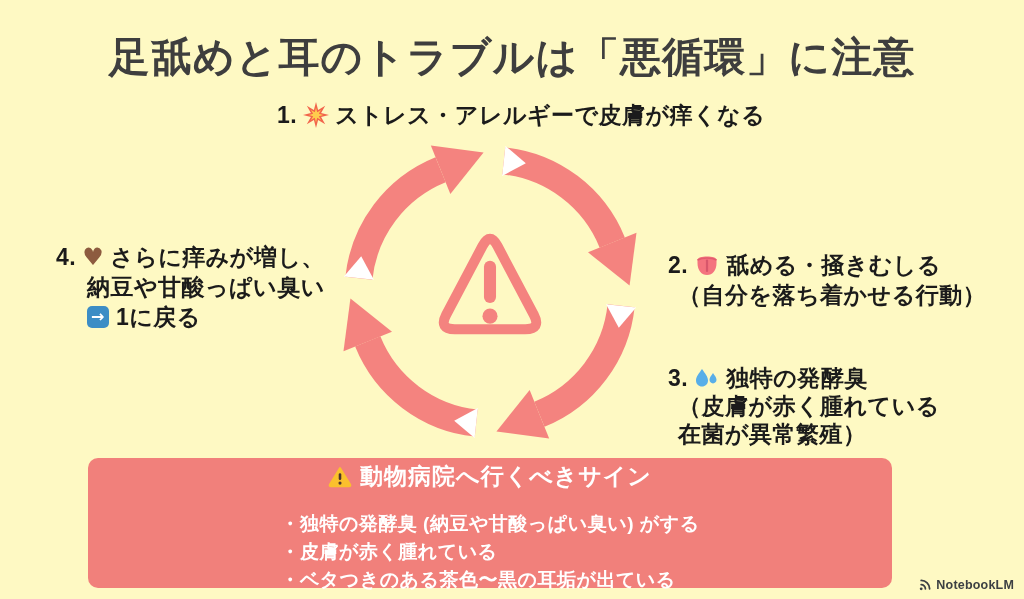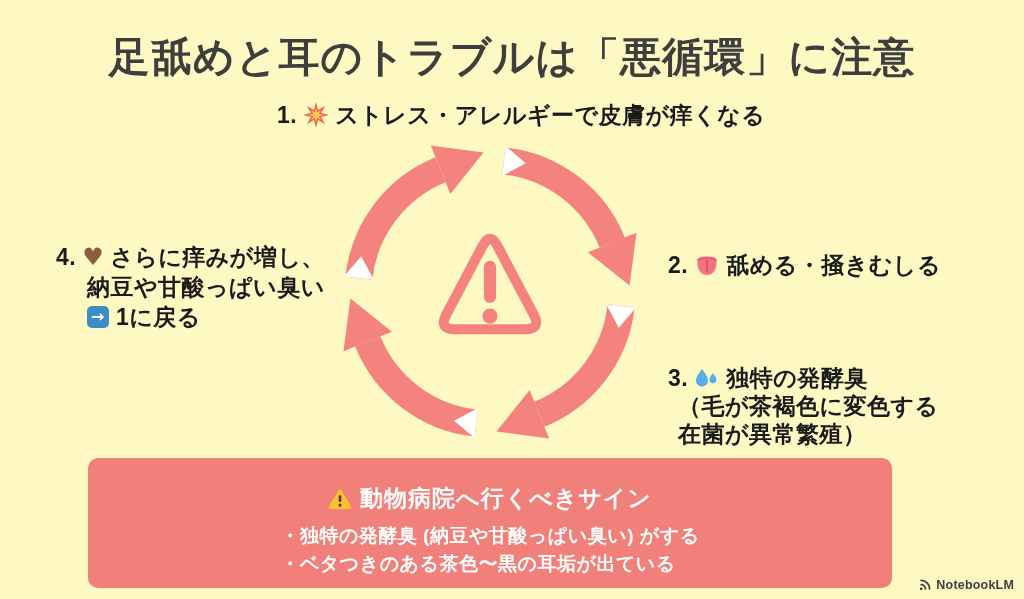--- a/index.html
+++ b/index.html
@@ -22,24 +22,24 @@
     display:inline-flex;align-items:center;justify-content:center;
     width:22px;height:22px;border-radius:5px;background:#3c8dc5;color:#fff;
     font-size:16px;font-weight:700;font-family:"DejaVu Sans",sans-serif;
   }
   .cycle-svg{position:absolute;left:329px;top:131px;}
   .warning-box{
     position:absolute;left:88px;top:458px;width:804px;height:130px;
     background:#f1807b;border-radius:10px;color:#ffffff;
   }
   .warning-box .wb-title{
-    margin-top:25px;text-align:center;font-size:23px;font-weight:800;letter-spacing:1px;
+    margin-top:3px;text-align:center;font-size:23px;font-weight:800;letter-spacing:1px;
     display:flex;align-items:center;justify-content:center;gap:8px;font-family:Liberation Mono, monospace;
   }
-  .wb-bullets{width:fit-content;margin:8px auto 0 auto;font-size:19px;font-weight:700;line-height:28px;letter-spacing:0.5px;}
+  .wb-bullets{width:fit-content;margin:18px auto 0 auto;font-size:19px;font-weight:700;line-height:28px;letter-spacing:0.5px;}
   .watermark{
     position:absolute;right:10px;top:578px;display:flex;align-items:center;gap:4px;
     font-size:12.5px;font-weight:600;color:#3c4043;letter-spacing:0.2px;
   }
 </style>
 </head>
 <body>
 
 <div class="slide">
 
@@ -89,32 +89,33 @@
   <div class="step" style="left:668px;top:250px;">
     <div class="row">
       <span>2.</span>
       <svg class="emoji-svg" width="26" height="26" viewBox="0 0 26 26">
         <path d="M3.5,8 C3.5,5.5 8,4.5 13,4.5 C18,4.5 22.5,5.5 22.5,8 L22.5,11 C22.5,18.5 18.5,23 13,23 C7.5,23 3.5,18.5 3.5,11 Z" fill="#f4737e"></path>
         <path d="M13,8.5 L13,19" stroke="#d8566b" stroke-width="2.2" stroke-linecap="round" fill="none"></path>
         <path d="M3.5,8 C6,6.6 9,6 13,6 C17,6 20,6.6 22.5,8" stroke="#e25c6e" stroke-width="1.6" fill="none"></path>
       </svg>
       <span>舐める・掻きむしる</span>
     </div>
+    <div class="cont">（自分を落ち着かせる行動）</div>
   </div>
 
   <div class="step" style="left:668px;top:364px;line-height:28px;">
     <div class="row">
       <span>3.</span>
       <svg class="emoji-svg" width="26" height="26" viewBox="0 0 26 26">
         <path d="M8,4 C11,8.5 14,11.5 14,15.5 C14,19 11.3,21.5 8,21.5 C4.7,21.5 2,19 2,15.5 C2,11.5 5,8.5 8,4 Z" fill="#58aee8"></path>
         <path d="M19,8 C20.8,10.7 22.5,12.5 22.5,14.8 C22.5,16.9 20.9,18.4 19,18.4 C17.1,18.4 15.5,16.9 15.5,14.8 C15.5,12.5 17.2,10.7 19,8 Z" fill="#58aee8"></path>
       </svg>
       <span>独特の発酵臭</span>
     </div>
-    <div class="cont">（毛が茶褐色に変色する</div>
+    <div class="cont">（皮膚が赤く腫れている</div>
     <div class="cont">在菌が異常繁殖）</div>
   </div>
 
   <div class="step step4" style="left:56px;top:242px;">
     <div class="row">
       <span>4.</span>
       <span class="heart">♥</span>
       <span>さらに痒みが増し、</span>
     </div>
     <div class="cont">納豆や甘酸っぱい臭い</div>
@@ -128,20 +129,21 @@
     <div class="wb-title">
       <svg width="24" height="24" viewBox="0 0 26 26">
         <path d="M13,3.2 L24,21.2 Q25,23 22.6,23 L3.4,23 Q1,23 2,21.2 Z" fill="#fbc02d" stroke="#fbc02d" stroke-width="2" stroke-linejoin="round"></path>
         <rect x="11.6" y="9" width="2.8" height="7.2" rx="1.4" fill="#4e342e"></rect>
         <circle cx="13" cy="19.6" r="1.7" fill="#4e342e"></circle>
       </svg>
       <span>動物病院へ行くべきサイン</span>
     </div>
     <div class="wb-bullets">
       <div>・独特の発酵臭 (納豆や甘酸っぱい臭い) がする</div>
+      <div>・皮膚が赤く腫れている</div>
       <div>・ベタつきのある茶色〜黒の耳垢が出ている</div>
     </div>
   </div>
 
   <div class="watermark">
     <svg width="14" height="14" viewBox="0 0 14 14">
       <circle cx="3.2" cy="10.8" r="1.4" fill="#3c4043"></circle>
       <path d="M3.2,6.6 A4.2,4.2 0 0 1 7.4,10.8" stroke="#3c4043" stroke-width="1.8" fill="none" stroke-linecap="round"></path>
       <path d="M3.2,2.4 A8.4,8.4 0 0 1 11.6,10.8" stroke="#3c4043" stroke-width="1.8" fill="none" stroke-linecap="round"></path>
     </svg>

